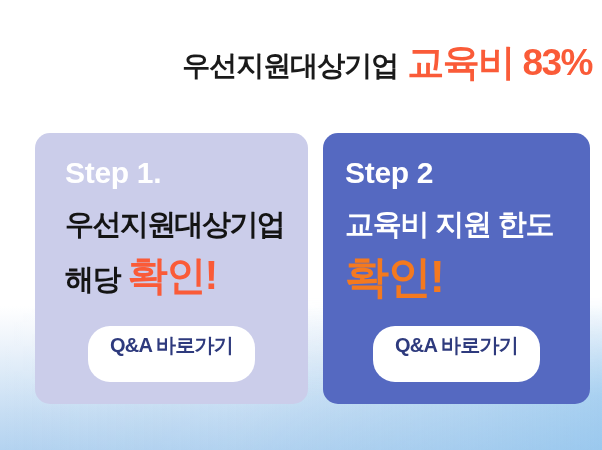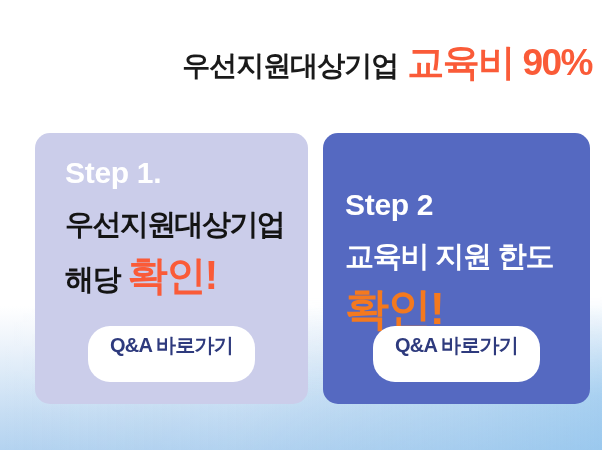--- a/index.html
+++ b/index.html
@@ -113,21 +113,20 @@
   .step-label {
     font-size: 30px;
     font-weight: 700;
     color: #ffffff;
     line-height: 1;
     letter-spacing: -0.3px;
     margin-left: 30px;
   }
   .card-right .step-label {
     margin-left: 22px;
-    margin-top: 32px;
   }
 
   .card-line {
     margin-top: 22px;
     line-height: 1;
     white-space: nowrap;
     margin-left: 30px;
   }
   .card-right .card-line {
     margin-left: 22px;
@@ -193,21 +192,21 @@
 </style>
 </head>
 <body>
 
 <div class="banner">
 
   <div class="bg-wash"></div>
   <div class="bg-wash-right"></div>
 
   <div class="headline">
-    <span class="headline-black">우선지원대상기업</span><span class="headline-accent">교육비 90%</span>
+    <span class="headline-black">우선지원대상기업</span><span class="headline-accent">교육비 83%</span>
   </div>
 
   <div class="cards">
 
     <div class="card card-left">
       <div class="step-label">Step 1.</div>
 
       <div class="card-line">
         <span class="txt-dark">우선지원대상기업</span>
       </div>

